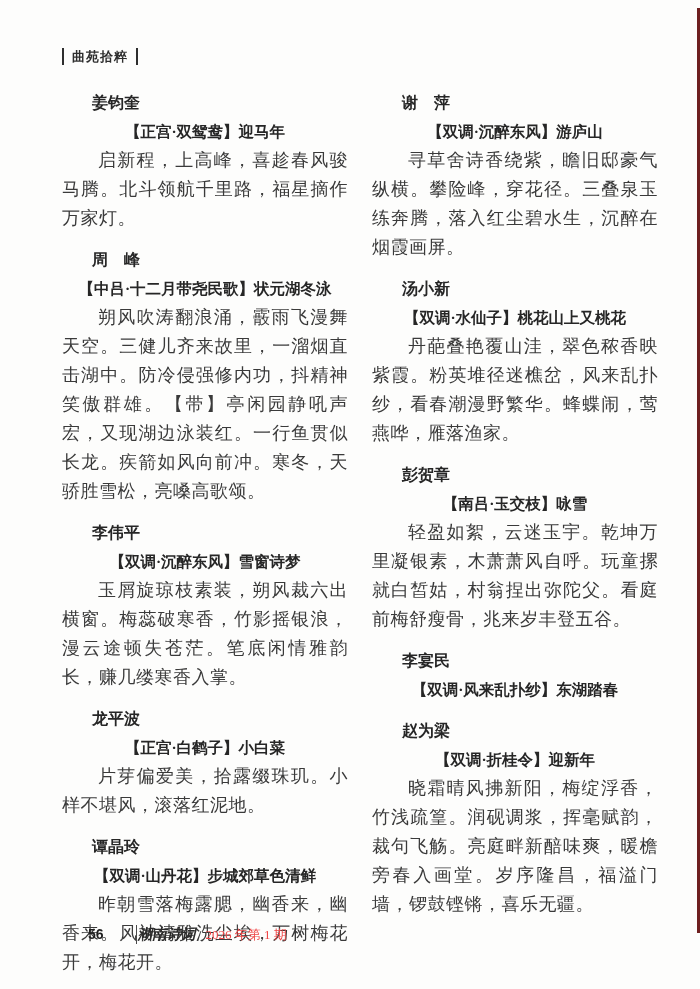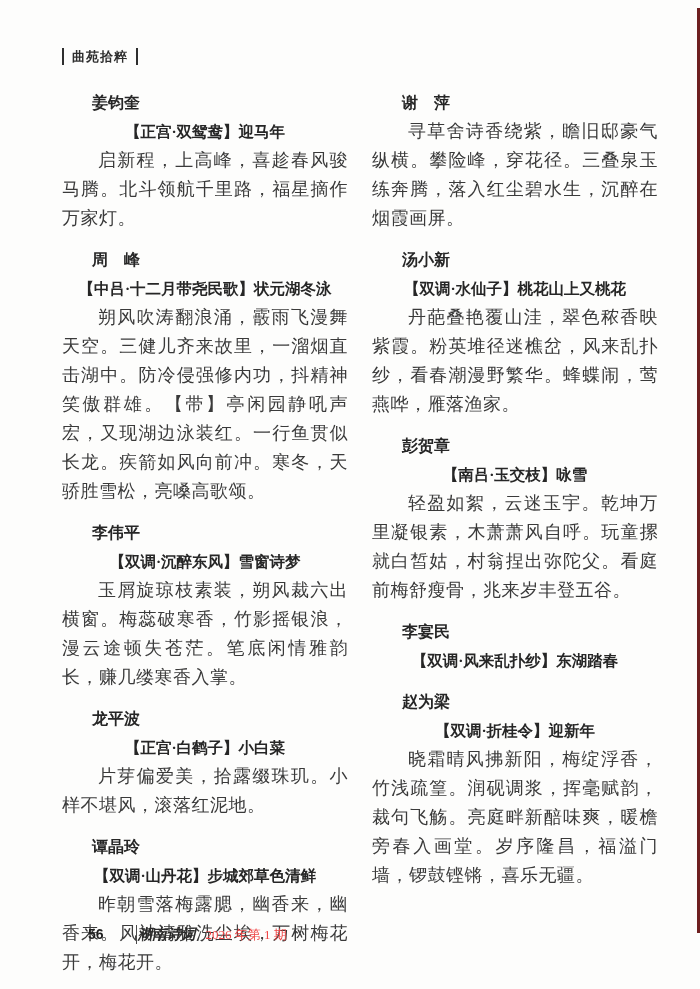--- a/index.html
+++ b/index.html
@@ -92,20 +92,21 @@
       <section class="poem">
         <div class="author">谭晶玲</div>
         <div class="title">【双调·山丹花】步城郊草色清鲜</div>
         <p class="body">昨朝雪落梅露腮，幽香来，幽香来。风神清雅洗尘埃，万树梅花开，梅花开。</p>
       </section>
     </div>
 
     <div class="col">
       <section class="poem">
         <div class="author">谢　萍</div>
+        <div class="title">【双调·沉醉东风】游庐山</div>
         <p class="body">寻草舍诗香绕紫，瞻旧邸豪气纵横。攀险峰，穿花径。三叠泉玉练奔腾，落入红尘碧水生，沉醉在烟霞画屏。</p>
       </section>
       <section class="poem">
         <div class="author">汤小新</div>
         <div class="title">【双调·水仙子】桃花山上又桃花</div>
         <p class="body">丹葩叠艳覆山洼，翠色秾香映紫霞。粉英堆径迷樵岔，风来乱扑纱，看春潮漫野繁华。蜂蝶闹，莺燕哗，雁落渔家。</p>
       </section>
       <section class="poem">
         <div class="author">彭贺章</div>
         <div class="title">【南吕·玉交枝】咏雪</div>

